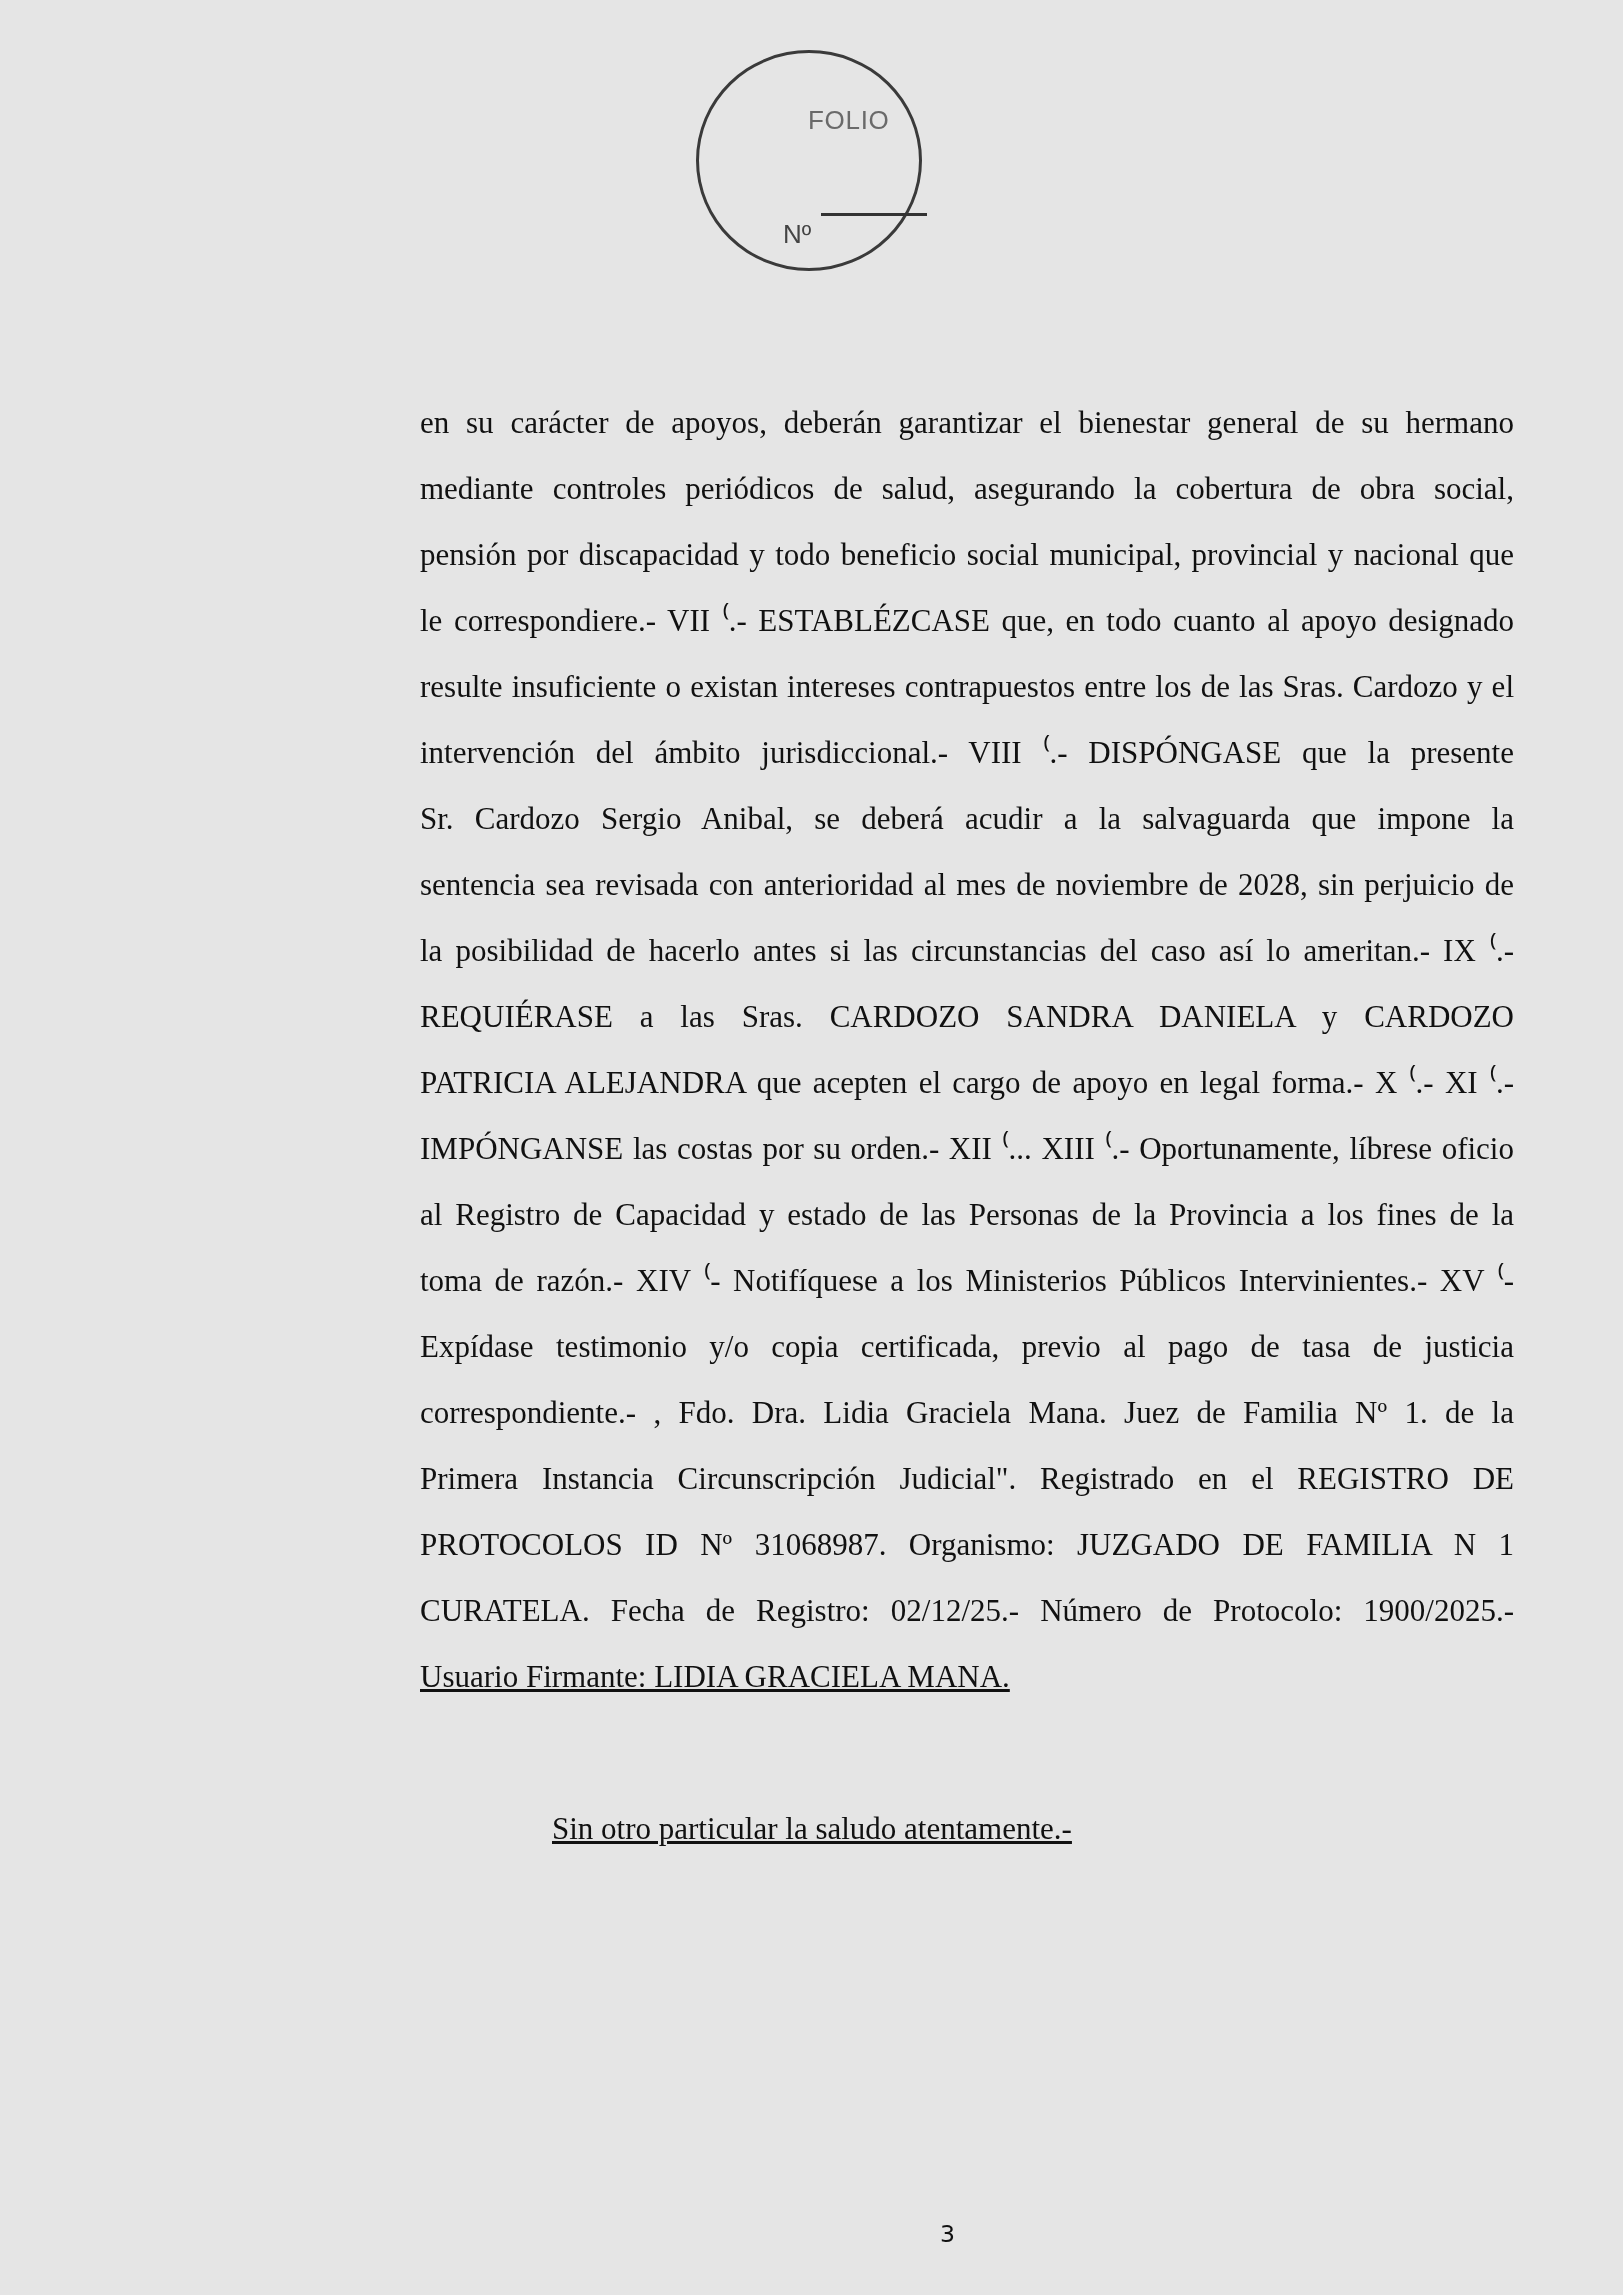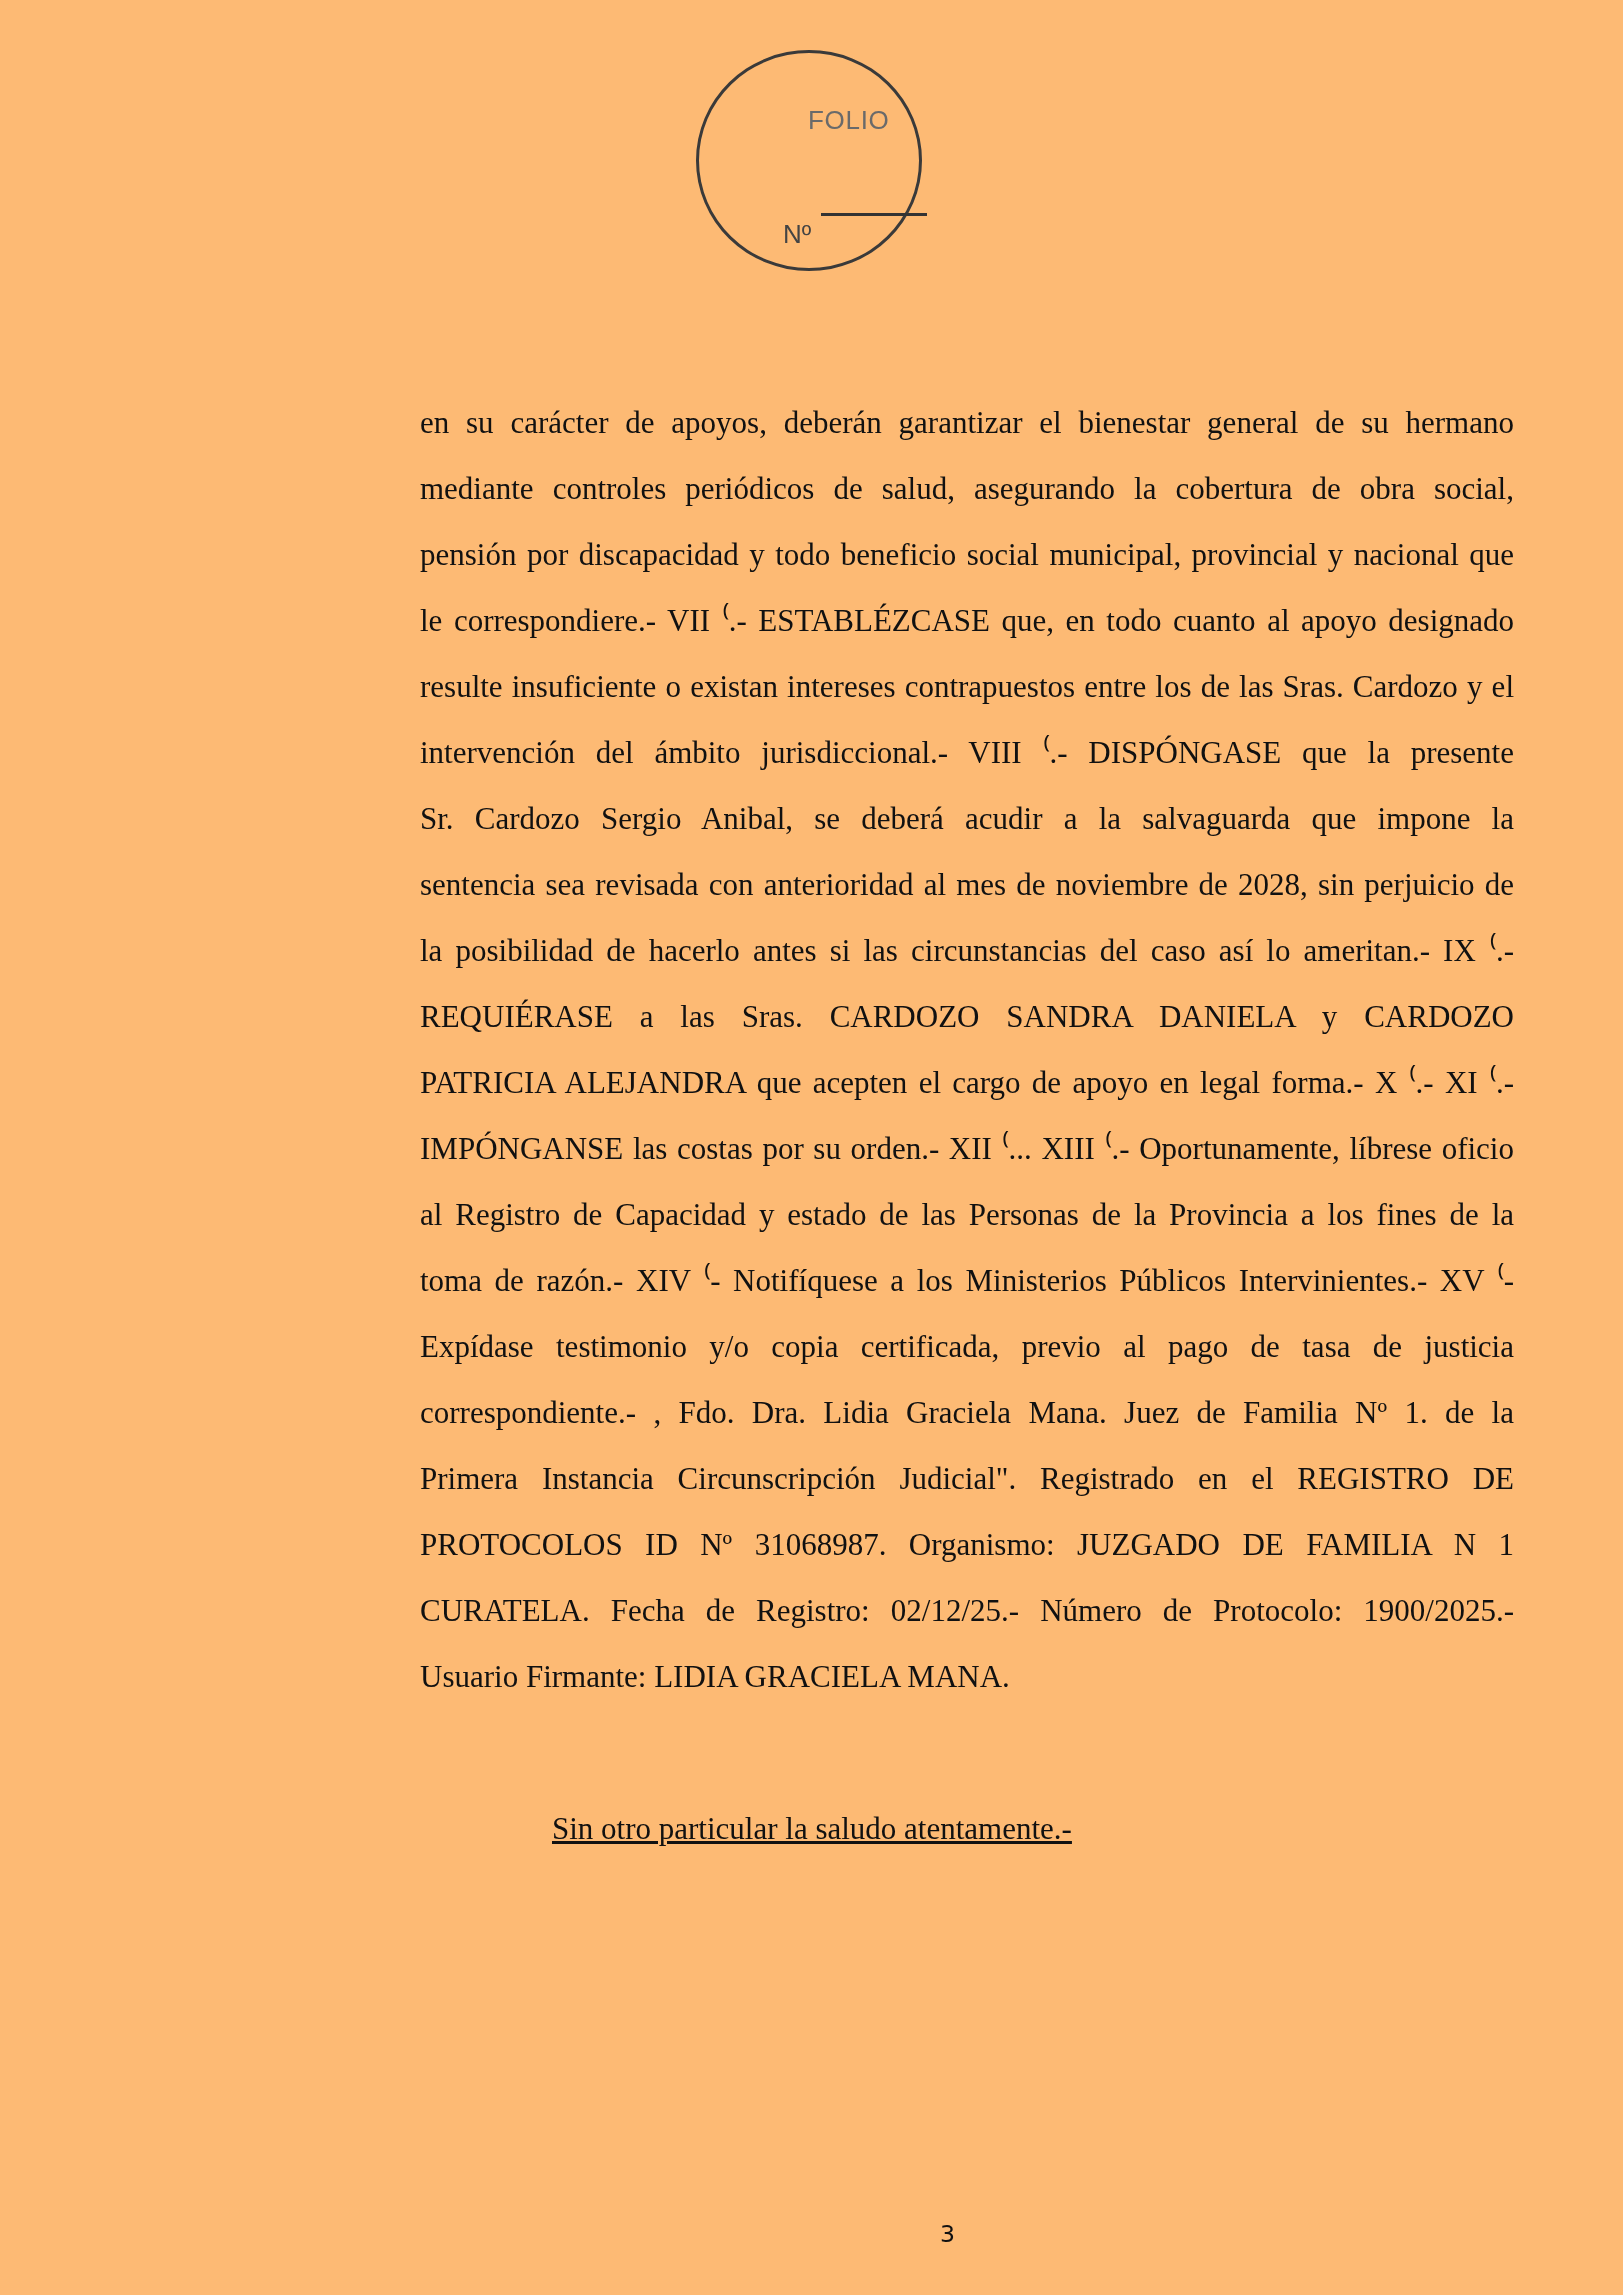--- a/index.html
+++ b/index.html
@@ -1,17 +1,17 @@
 <!DOCTYPE html>
 <html style="font-size:10.5px"><head>
 <meta charset="utf-8">
 <style>
   html, body { margin: 0; padding: 0; background: #ffffff; }
   body { width: 1623px; height: 2295px; position: relative; overflow: hidden; }
-  .page { position: absolute; left: 0; top: 0; width: 1623px; height: 2295px; background: #fdba74; }
+  .page { position: absolute; left: 0; top: 0; width: 1623px; height: 2295px; background: #e5e5e5; }
   .folio-stamp {
     position: absolute; left: 696px; top: 50px; width: 226px; height: 221px;
     border: 3.3px solid #3a3a3a; border-radius: 50%; box-sizing: border-box;
   }
   .folio-label {
     position: absolute; left: 109px; top: 52px;
     font-family: "Liberation Sans", sans-serif; font-size: 26px; color: #6a6a6a; letter-spacing: 0.7px;
   }
   .folio-no {
     position: absolute; left: 84px; top: 126px;
@@ -19,21 +19,21 @@
   }
   .folio-line {
     position: absolute; left: 122px; top: 160px; width: 106px; height: 2.6px; background: #333;
   }
   .body-text {
     position: absolute; left: 387px; top: 390px; width: 1127px;
     font-family: "Liberation Serif", serif; font-size: 31px; line-height: 66px;
     color: #111; text-align: justify;
   }
   .body-line { display: block; white-space: nowrap; text-align: justify; text-align-last: justify; height: 66px; margin-left: 33px; }
-  .body-line.last { text-align-last: left; }
+  .body-line.last { text-align-last: left; text-decoration: underline; }
   .closing {
     position: absolute; left: 552px; top: 1811px;
     font-family: "Liberation Serif", serif; font-size: 31px; color: #111; text-decoration: underline;
   }
   .page-number {
     position: absolute; left: 940px; top: 2220px;
     font-family: "DejaVu Sans", sans-serif; font-size: 23.6px; color: #111;
   }
 </style>
 </head>

